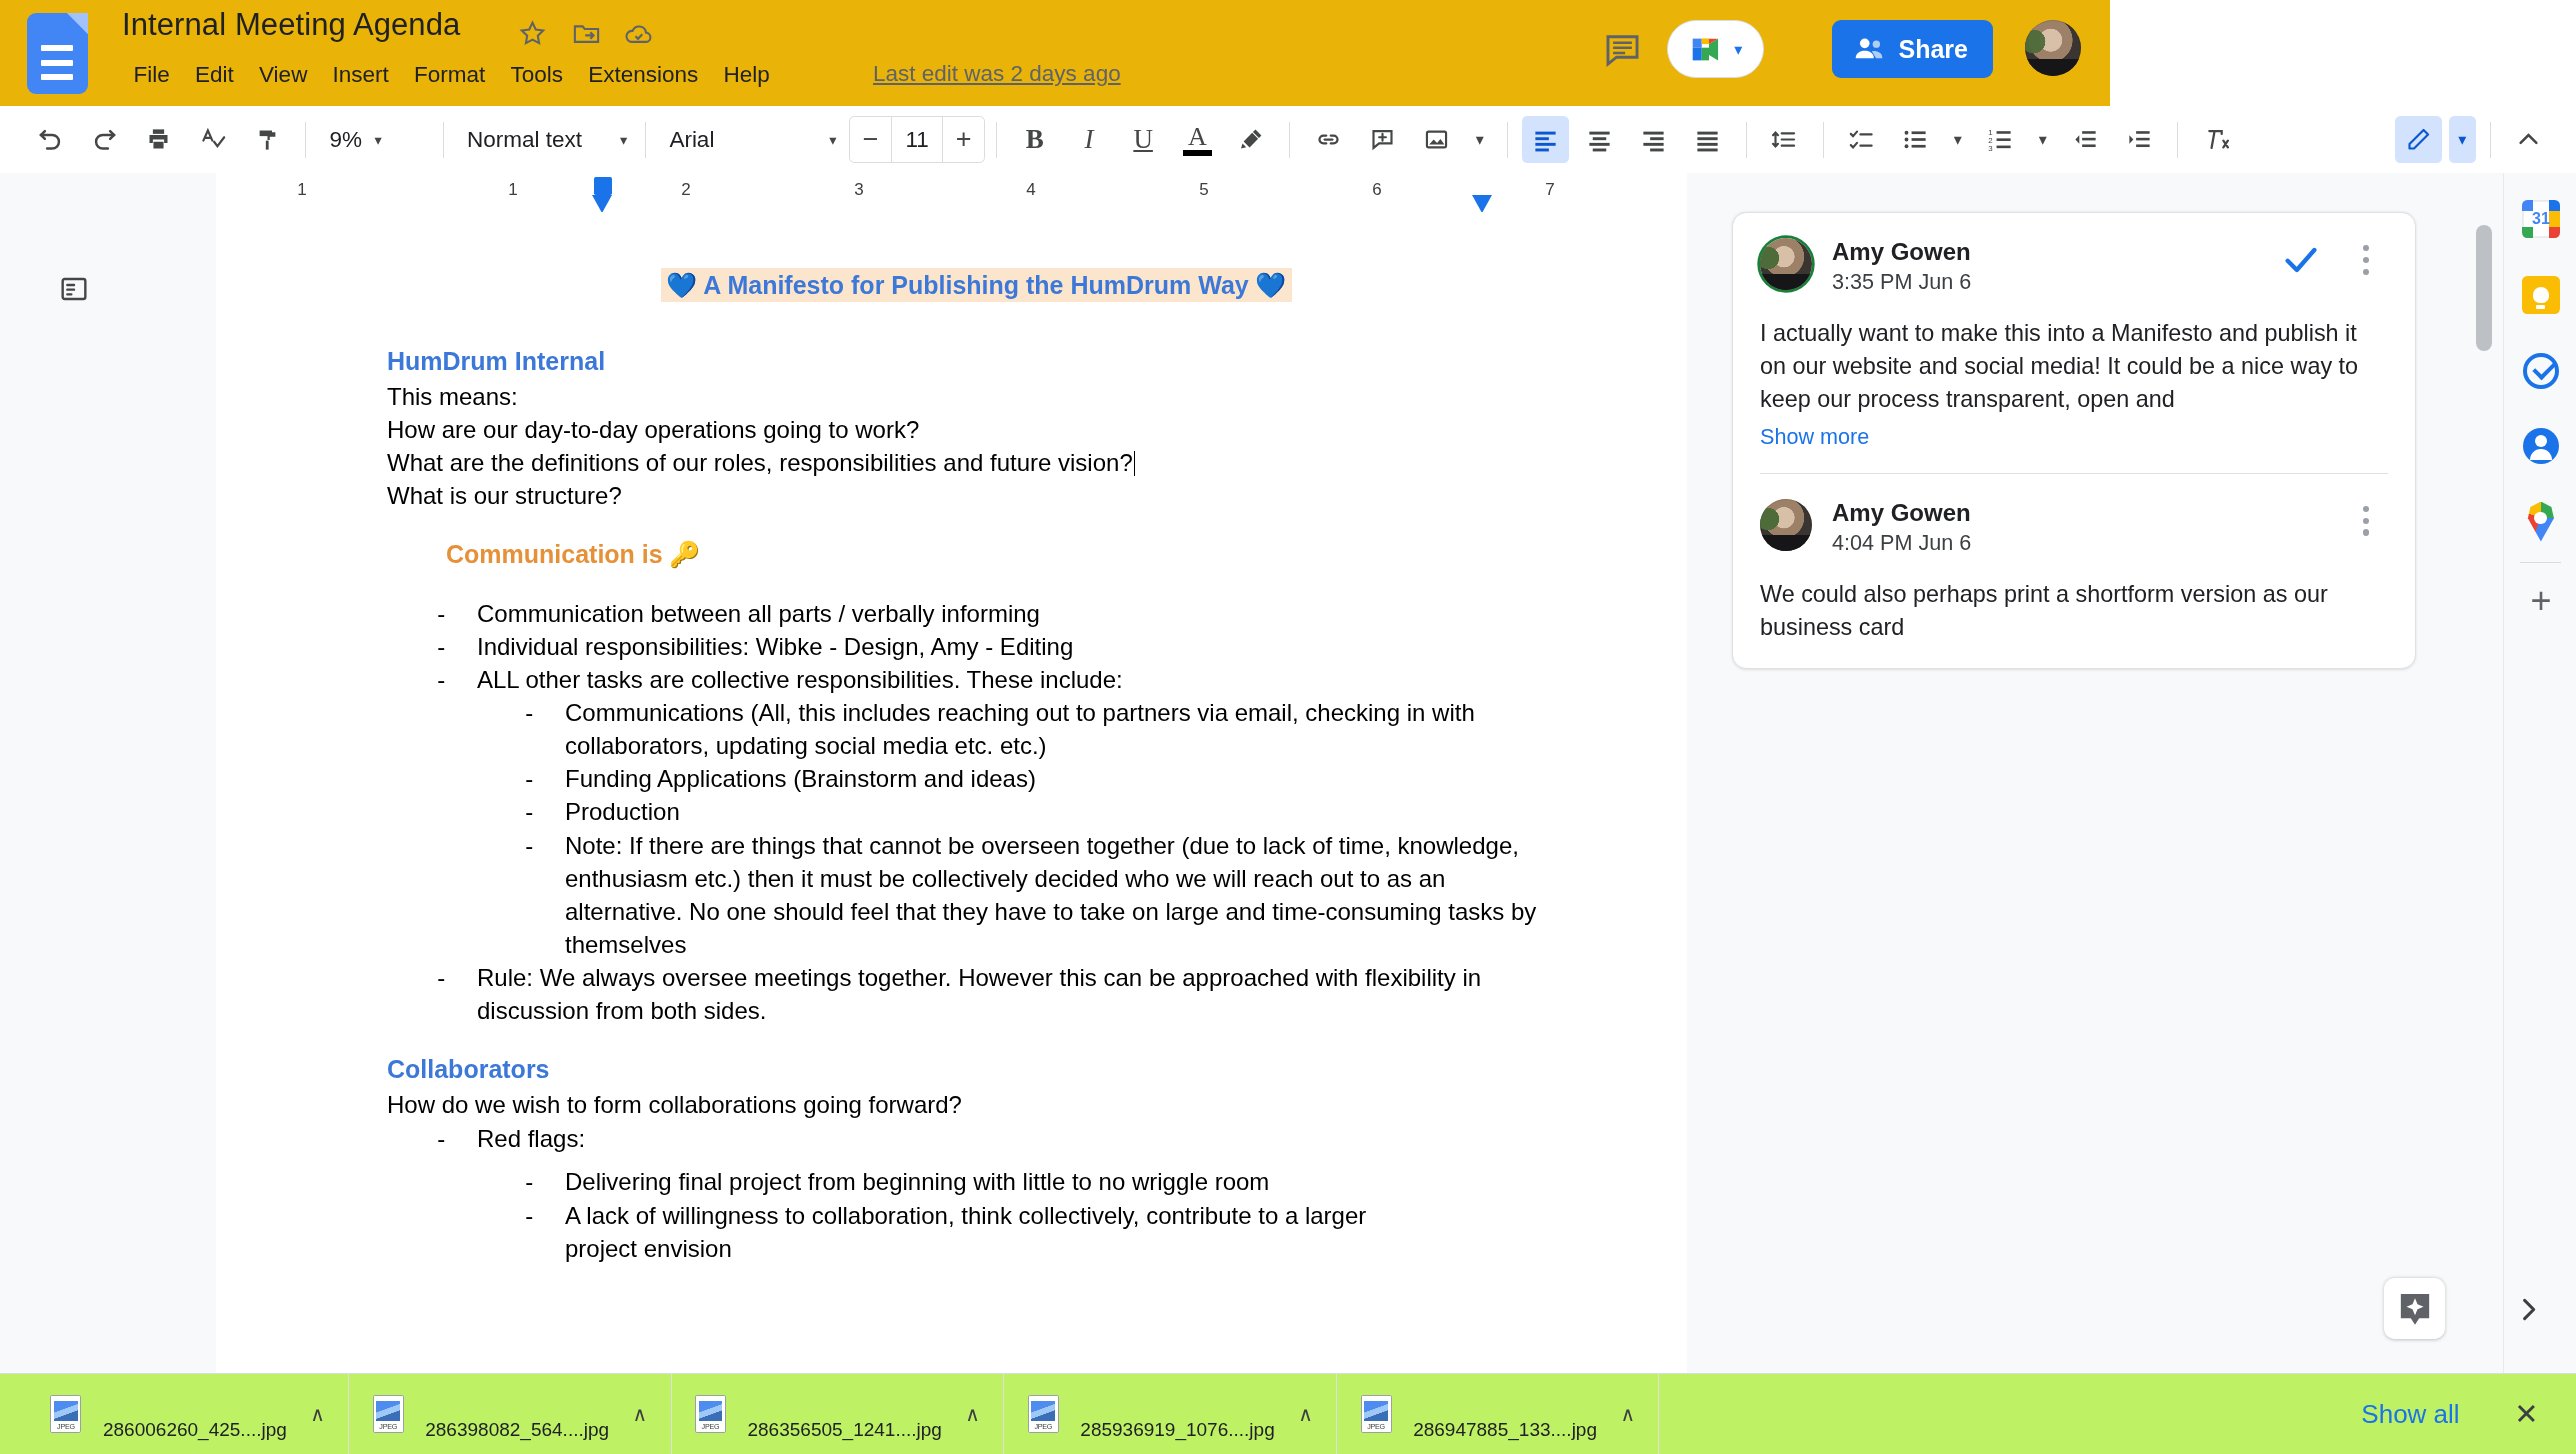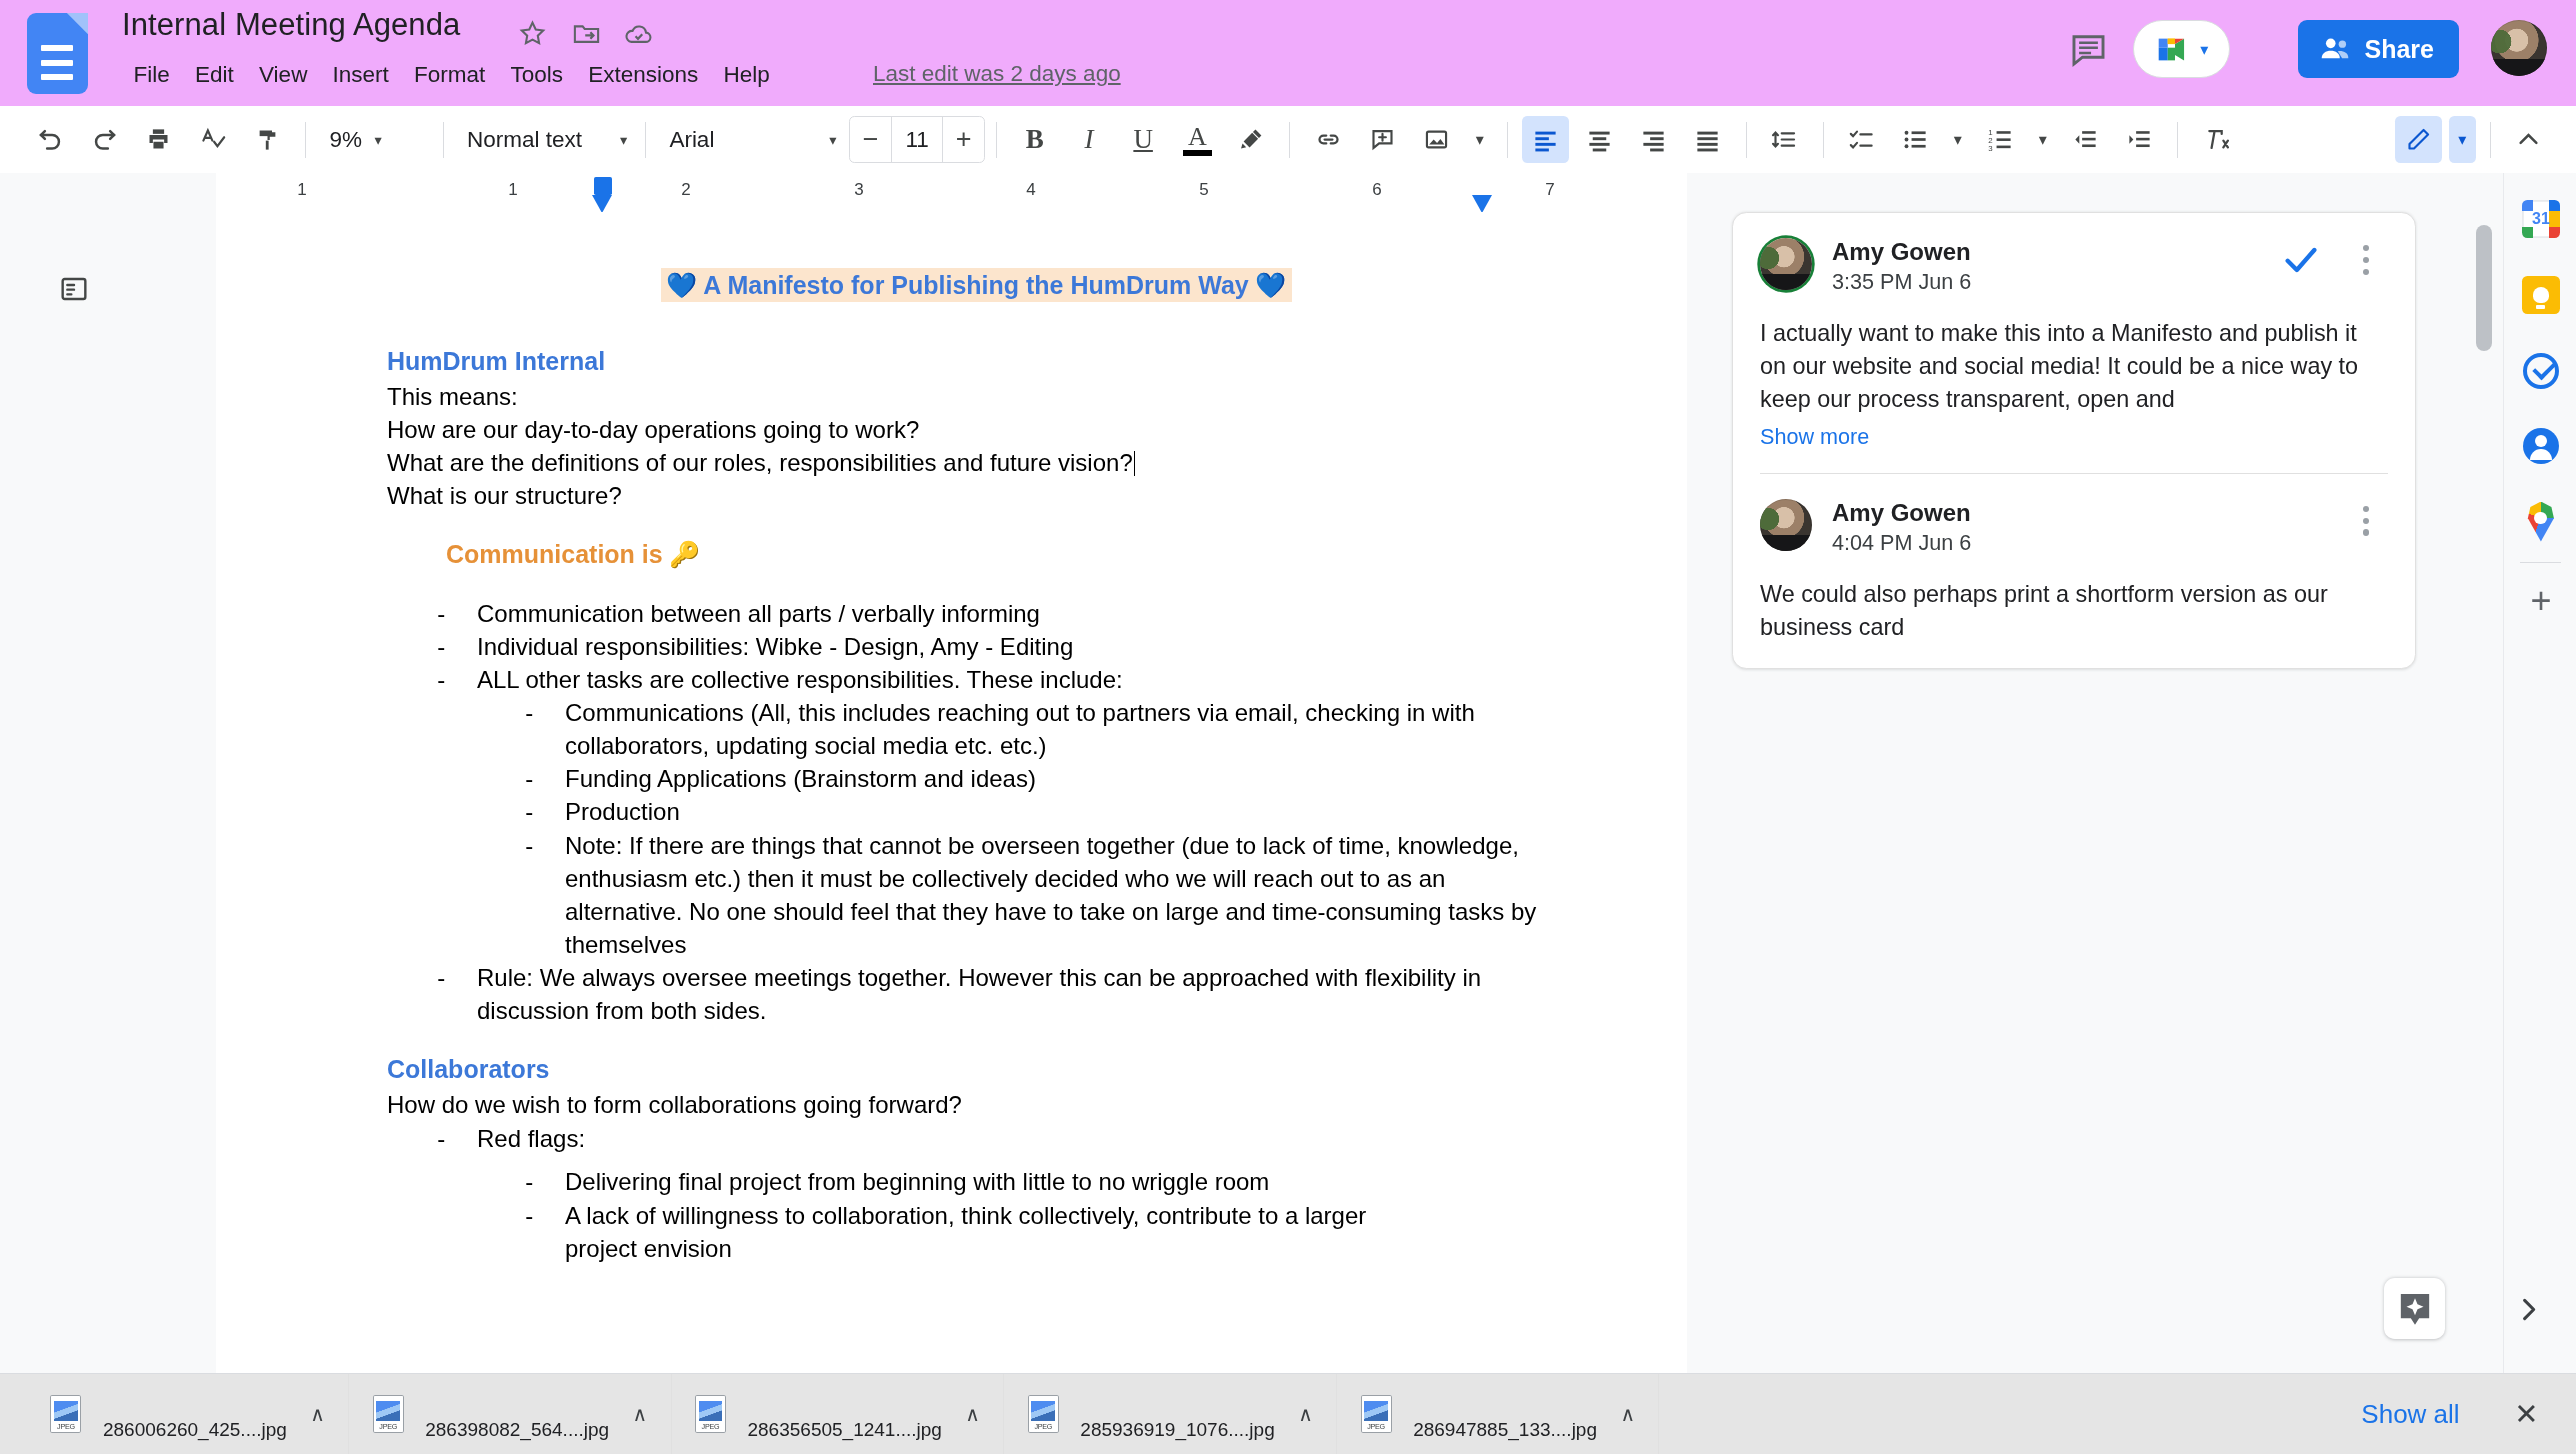--- a/index.html
+++ b/index.html
@@ -5,22 +5,22 @@
   * { box-sizing: border-box; margin: 0; padding: 0; }
   html, body {
     width: 2576px; height: 1455px;
     font-family: "Liberation Sans", sans-serif;
     background: #ffffff;
     overflow: hidden;
   }
 
   
   .topbar {
-    position: absolute; top: 0; left: 0; width: 2576px; height: 106px;
-    background: #f0abfc;
+    position: absolute; top: 0; left: 0; width: 2110px; height: 106px;
+    background: #eab308;
   }
   .docs-logo {
     position: absolute; left: 27px; top: 12.6px; width: 61px; height: 81px;
     background: #4285f4; border-radius: 9px;
   }
   .docs-logo .fold {
     position: absolute; right: 0; top: 0; width: 21.6px; height: 21.6px;
     background: #a1c2fa;
     clip-path: polygon(0 0, 100% 100%, 100% 0);
   }
@@ -323,21 +323,21 @@
   .expand-btn {
     position: absolute; right: 20px; bottom: 117px; width: 56px; height: 56px;
     display: flex; align-items: center; justify-content: center; cursor: pointer;
     color: #3c4043;
   }
   .expand-btn svg { width: 31px; height: 31px; }
 
   
   .dlbar {
     position: absolute; left: 0; bottom: 0; width: 2576px; height: 81px;
-    background: #e5e5e5; border-top: 0.9px solid #dadce0;
+    background: #bef264; border-top: 0.9px solid #dadce0;
     display: flex; align-items: center;
   }
   .dl-item {
     display: flex; align-items: center; height: 81px; padding: 0 23.4px;
     border-right: 0.9px solid #e0e0e0; cursor: pointer; flex: none;
   }
   .dl-ico {
     width: 31px; height: 38px; margin-right: 21.6px; flex: none; position: relative;
     background: #fff; border: 0.9px solid #9aa0a6; border-radius: 1.8px; overflow: hidden;
   }

